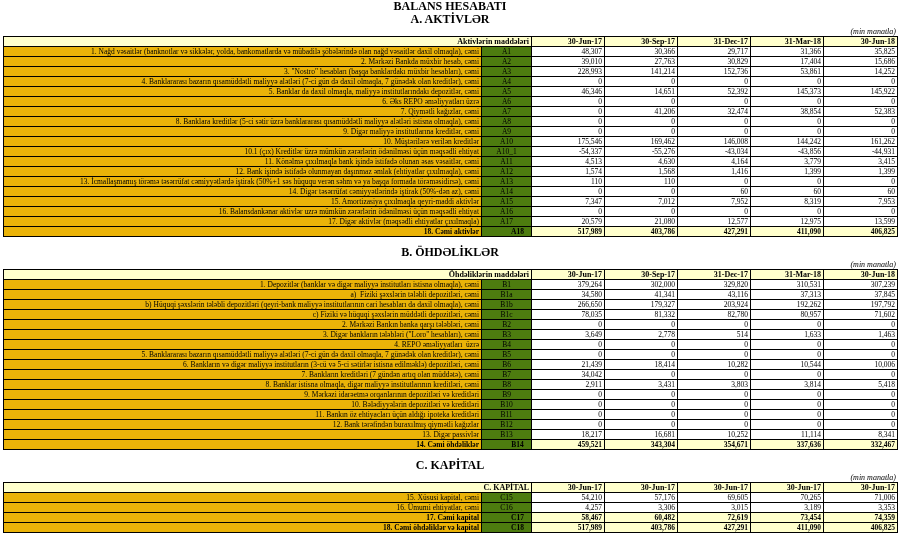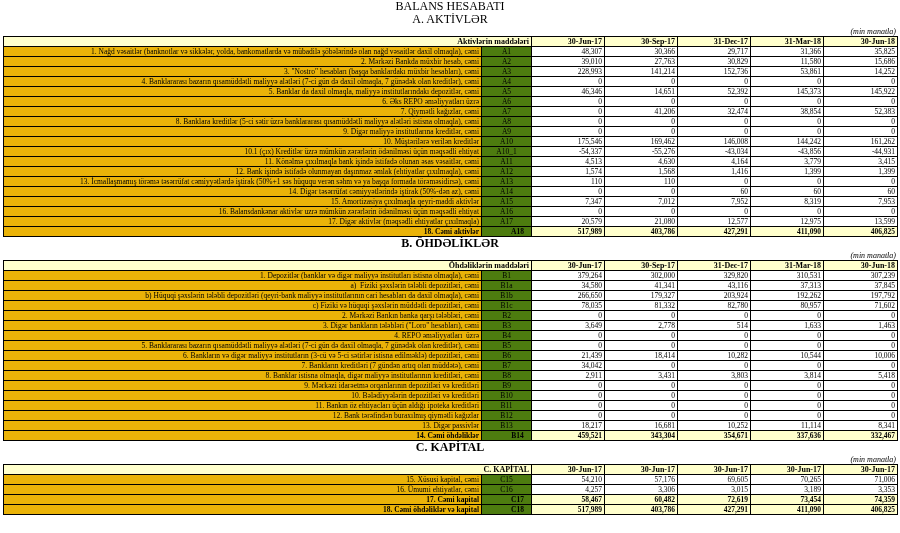--- a/index.html
+++ b/index.html
@@ -1,24 +1,24 @@
 <!DOCTYPE html>
 <html><head>
 <meta charset="utf-8">
 <style>
   html,body{margin:0;padding:0;}
   body{
     width:900px;height:533px;overflow:hidden;background:#ffffff;
     font-family:"Liberation Serif","DejaVu Serif",serif;color:#000;
   }
   .doc-title{
-    text-align:center;font-weight:normal;font-size:12px;line-height:13px;
+    text-align:center;font-weight:bold;font-size:12px;line-height:13px;
   }
   .section-title{
-    text-align:center;font-weight:bold;font-size:12px;line-height:13px;
+    text-align:center;font-weight:bold;font-size:12px;line-height:13px;margin-top:9px;
   }
   .unit-note{
     text-align:right;font-style:italic;font-size:8px;line-height:9px;margin:1px 4px 0 0;
   }
   table{
     border-collapse:collapse;table-layout:fixed;width:894px;margin:0 3px;
   }
   td,th{
     border:1px solid #000;padding:0 2px;height:9px;line-height:9px;
     font-size:7.5px;overflow:hidden;white-space:nowrap;font-weight:normal;
@@ -69,21 +69,21 @@
             <td class="value-cell">29,717</td>
             <td class="value-cell">31,366</td>
             <td class="value-cell">35,825</td>
           </tr>
           <tr>
             <td class="label-cell">2. Mərkəzi Bankda müxbir hesab, cəmi</td>
             <td class="code-cell">A2</td>
             <td class="value-cell">39,010</td>
             <td class="value-cell">27,763</td>
             <td class="value-cell">30,829</td>
-            <td class="value-cell">11,580</td>
+            <td class="value-cell">17,404</td>
             <td class="value-cell">15,686</td>
           </tr>
           <tr>
             <td class="label-cell">3. "Nostro" hesabları (başqa banklardakı müxbir hesabları), cəmi</td>
             <td class="code-cell">A3</td>
             <td class="value-cell">228,993</td>
             <td class="value-cell">141,214</td>
             <td class="value-cell">152,736</td>
             <td class="value-cell">53,861</td>
             <td class="value-cell">14,252</td>

